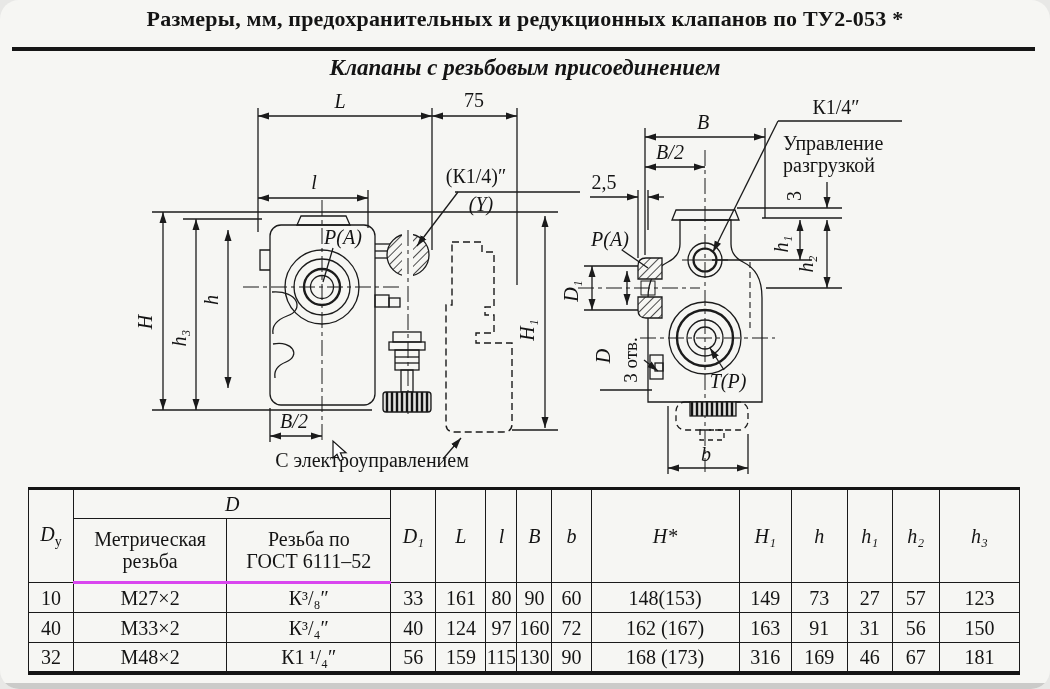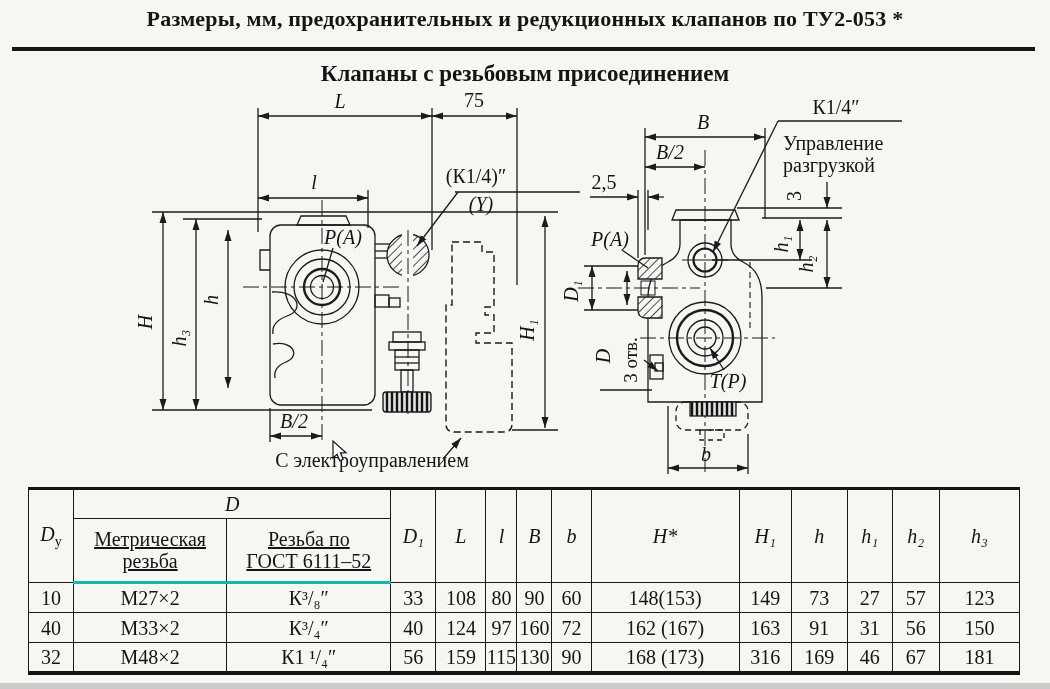--- a/index.html
+++ b/index.html
@@ -1,33 +1,33 @@
 <!DOCTYPE html>
 <html><head>
 <meta charset="utf-8">
 <style>
   html,body{margin:0;padding:0;background:#e8e8e6;}
   .page{position:relative;width:1050px;height:689px;background:#f6f6f3;overflow:hidden;
-        font-family:"Liberation Serif","DejaVu Serif",serif;color:#141414;}
+        font-family:"Liberation Serif","DejaVu Serif",serif;color:#141414;border-radius:19px;}
   .title{position:absolute;top:6px;left:0;width:100%;text-align:center;
          font-size:22px;font-weight:bold;letter-spacing:.2px;}
   .rule{position:absolute;top:47px;left:12px;width:1023px;height:4px;background:#161616;}
-  .subtitle{position:absolute;top:61px;left:0;width:100%;text-align:center;
-            font-size:23px;font-weight:bold;}
+  .subtitle{position:absolute;top:55px;left:0;width:100%;text-align:center;
+            font-size:23px;font-weight:bold;font-style:italic;}
   svg text{font-family:"Liberation Serif","DejaVu Serif",serif;fill:#141414;}
   .lbl{font-size:20px;}
   .it{font-style:italic;}
   .small{font-size:19px;}
   .drawings{position:absolute;top:85px;left:0;}
   .tblwrap{position:absolute;top:487px;left:28px;}
   table.dim{border-collapse:collapse;table-layout:fixed;width:992px;
             border-top:3px solid #141414;border-bottom:4px solid #141414;}
   table.dim th,table.dim td{border:1.6px solid #1a1a1a;text-align:center;vertical-align:middle;
             padding:0;font-weight:normal;font-size:20px;line-height:1.1;}
-  table.dim thead tr.sub th{border-bottom:3px solid #14b8a6;text-decoration:underline;}
+  table.dim thead tr.sub th{border-bottom:3px solid #d946ef;}
   table.dim thead th{white-space:pre-line;}
   .var{font-style:italic;}
   sub{font-size:14px;}
   .r1{height:30px;} .r2{height:64px;} .dr{height:30px;}
   .graybar{position:absolute;top:683px;left:0;width:1050px;height:6px;background:#cbcbc9;}
 </style>
 </head>
 <body>
 
 <div class="page">
@@ -302,21 +302,21 @@
           <th>Резьба по
 ГОСТ 6111–52</th>
         </tr>
       </thead>
       <tbody>
         <tr class="dr">
           <td>10</td>
           <td>М27×2</td>
           <td>К³/₈″</td>
           <td>33</td>
-          <td>108</td>
+          <td>161</td>
           <td>80</td>
           <td>90</td>
           <td>60</td>
           <td>148(153)</td>
           <td>149</td>
           <td>73</td>
           <td>27</td>
           <td>57</td>
           <td>123</td>
         </tr>

